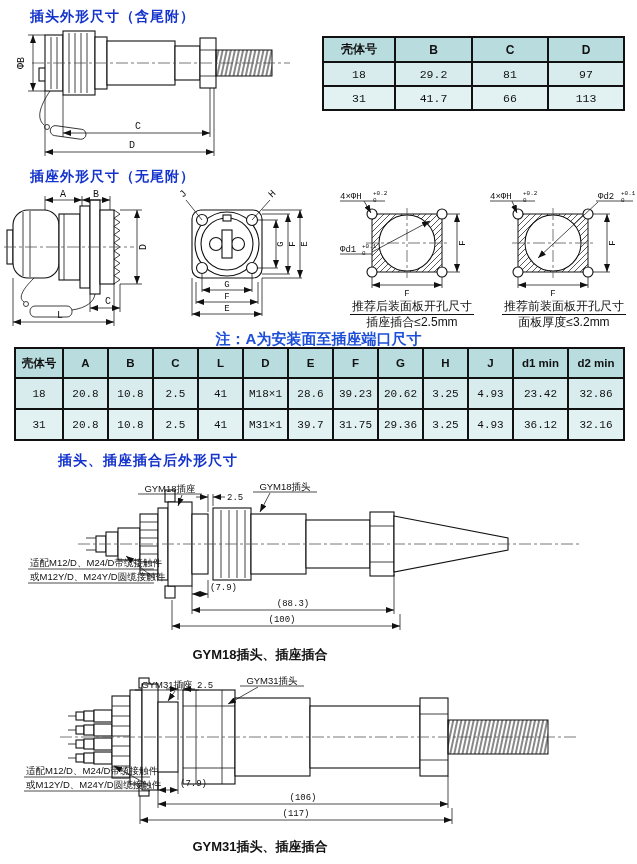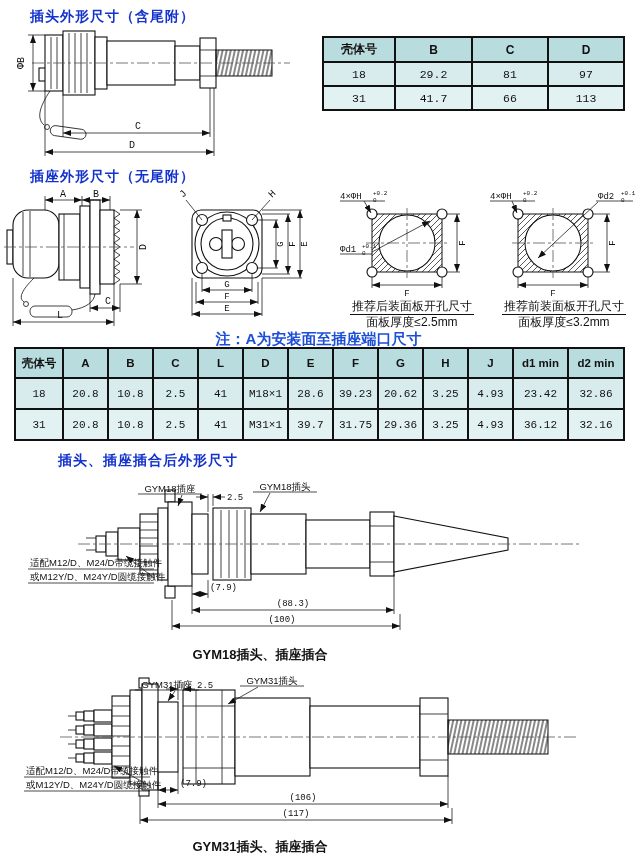--- a/index.html
+++ b/index.html
@@ -275,21 +275,21 @@
     </g>
     <g>
       <line class="x" x1="34" y1="89" x2="34" y2="100"></line>
         <line class="x" x1="104" y1="89" x2="104" y2="100"></line>
       <line class="x" x1="34" y1="97" x2="104" y2="97" marker-start="url(#m4)" marker-end="url(#m4)"></line>
       <text class="dts" x="69" y="108" text-anchor="middle">F</text>
     </g>
   </svg>
   <div class="cutcap" style="left:337px;top:300px;">
     <span class="l1">推荐后装面板开孔尺寸</span>
-    <span class="l2">面板厚度≤2.5mm</span>
+    <span class="l2">插座插合≤2.5mm</span>
   </div>
 
   <svg style="left:490px;top:188px;" width="148" height="110" viewBox="0 0 148 110">
     <defs>
       <marker id="m5" markerWidth="9" markerHeight="8" refX="8" refY="3" orient="auto-start-reverse" markerUnits="userSpaceOnUse">
         <path d="M0,0L8,3L0,6Z" fill="#111"></path>
       </marker>
       <pattern id="h5" width="6" height="6" patternUnits="userSpaceOnUse">
         <line x1="0" y1="6" x2="6" y2="0" stroke="#111" stroke-width="0.7"></line>
       </pattern>

